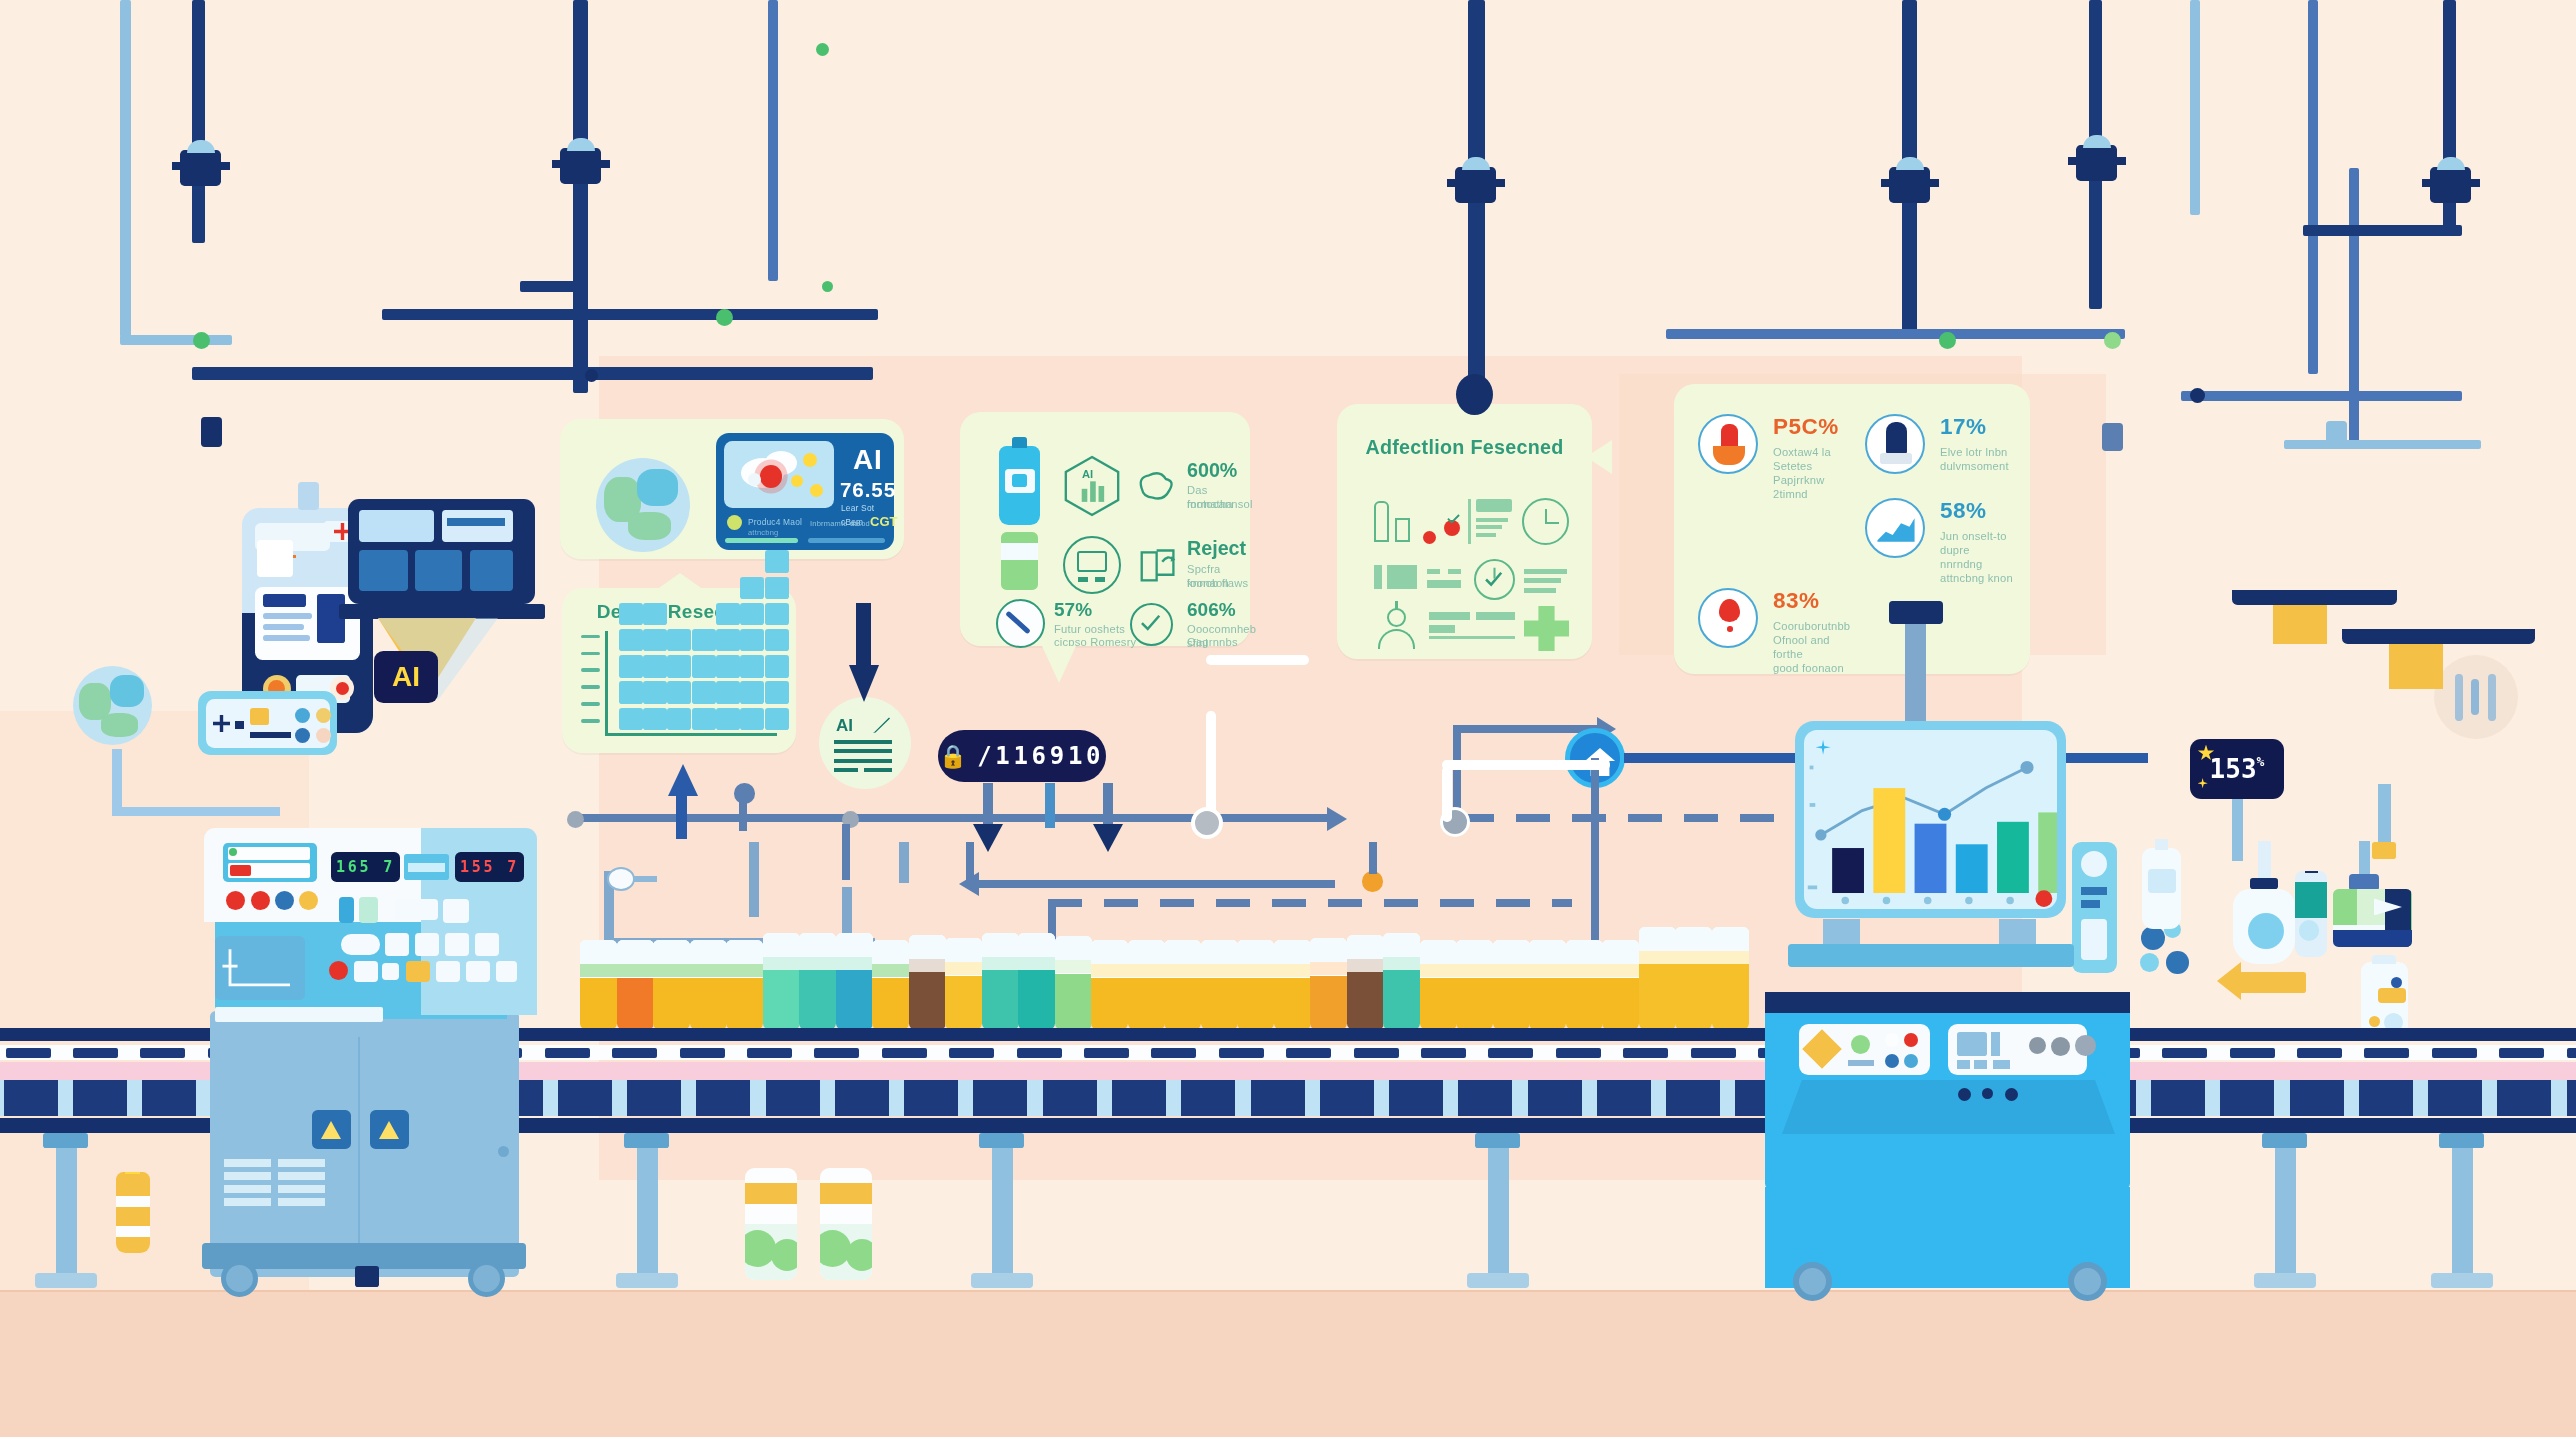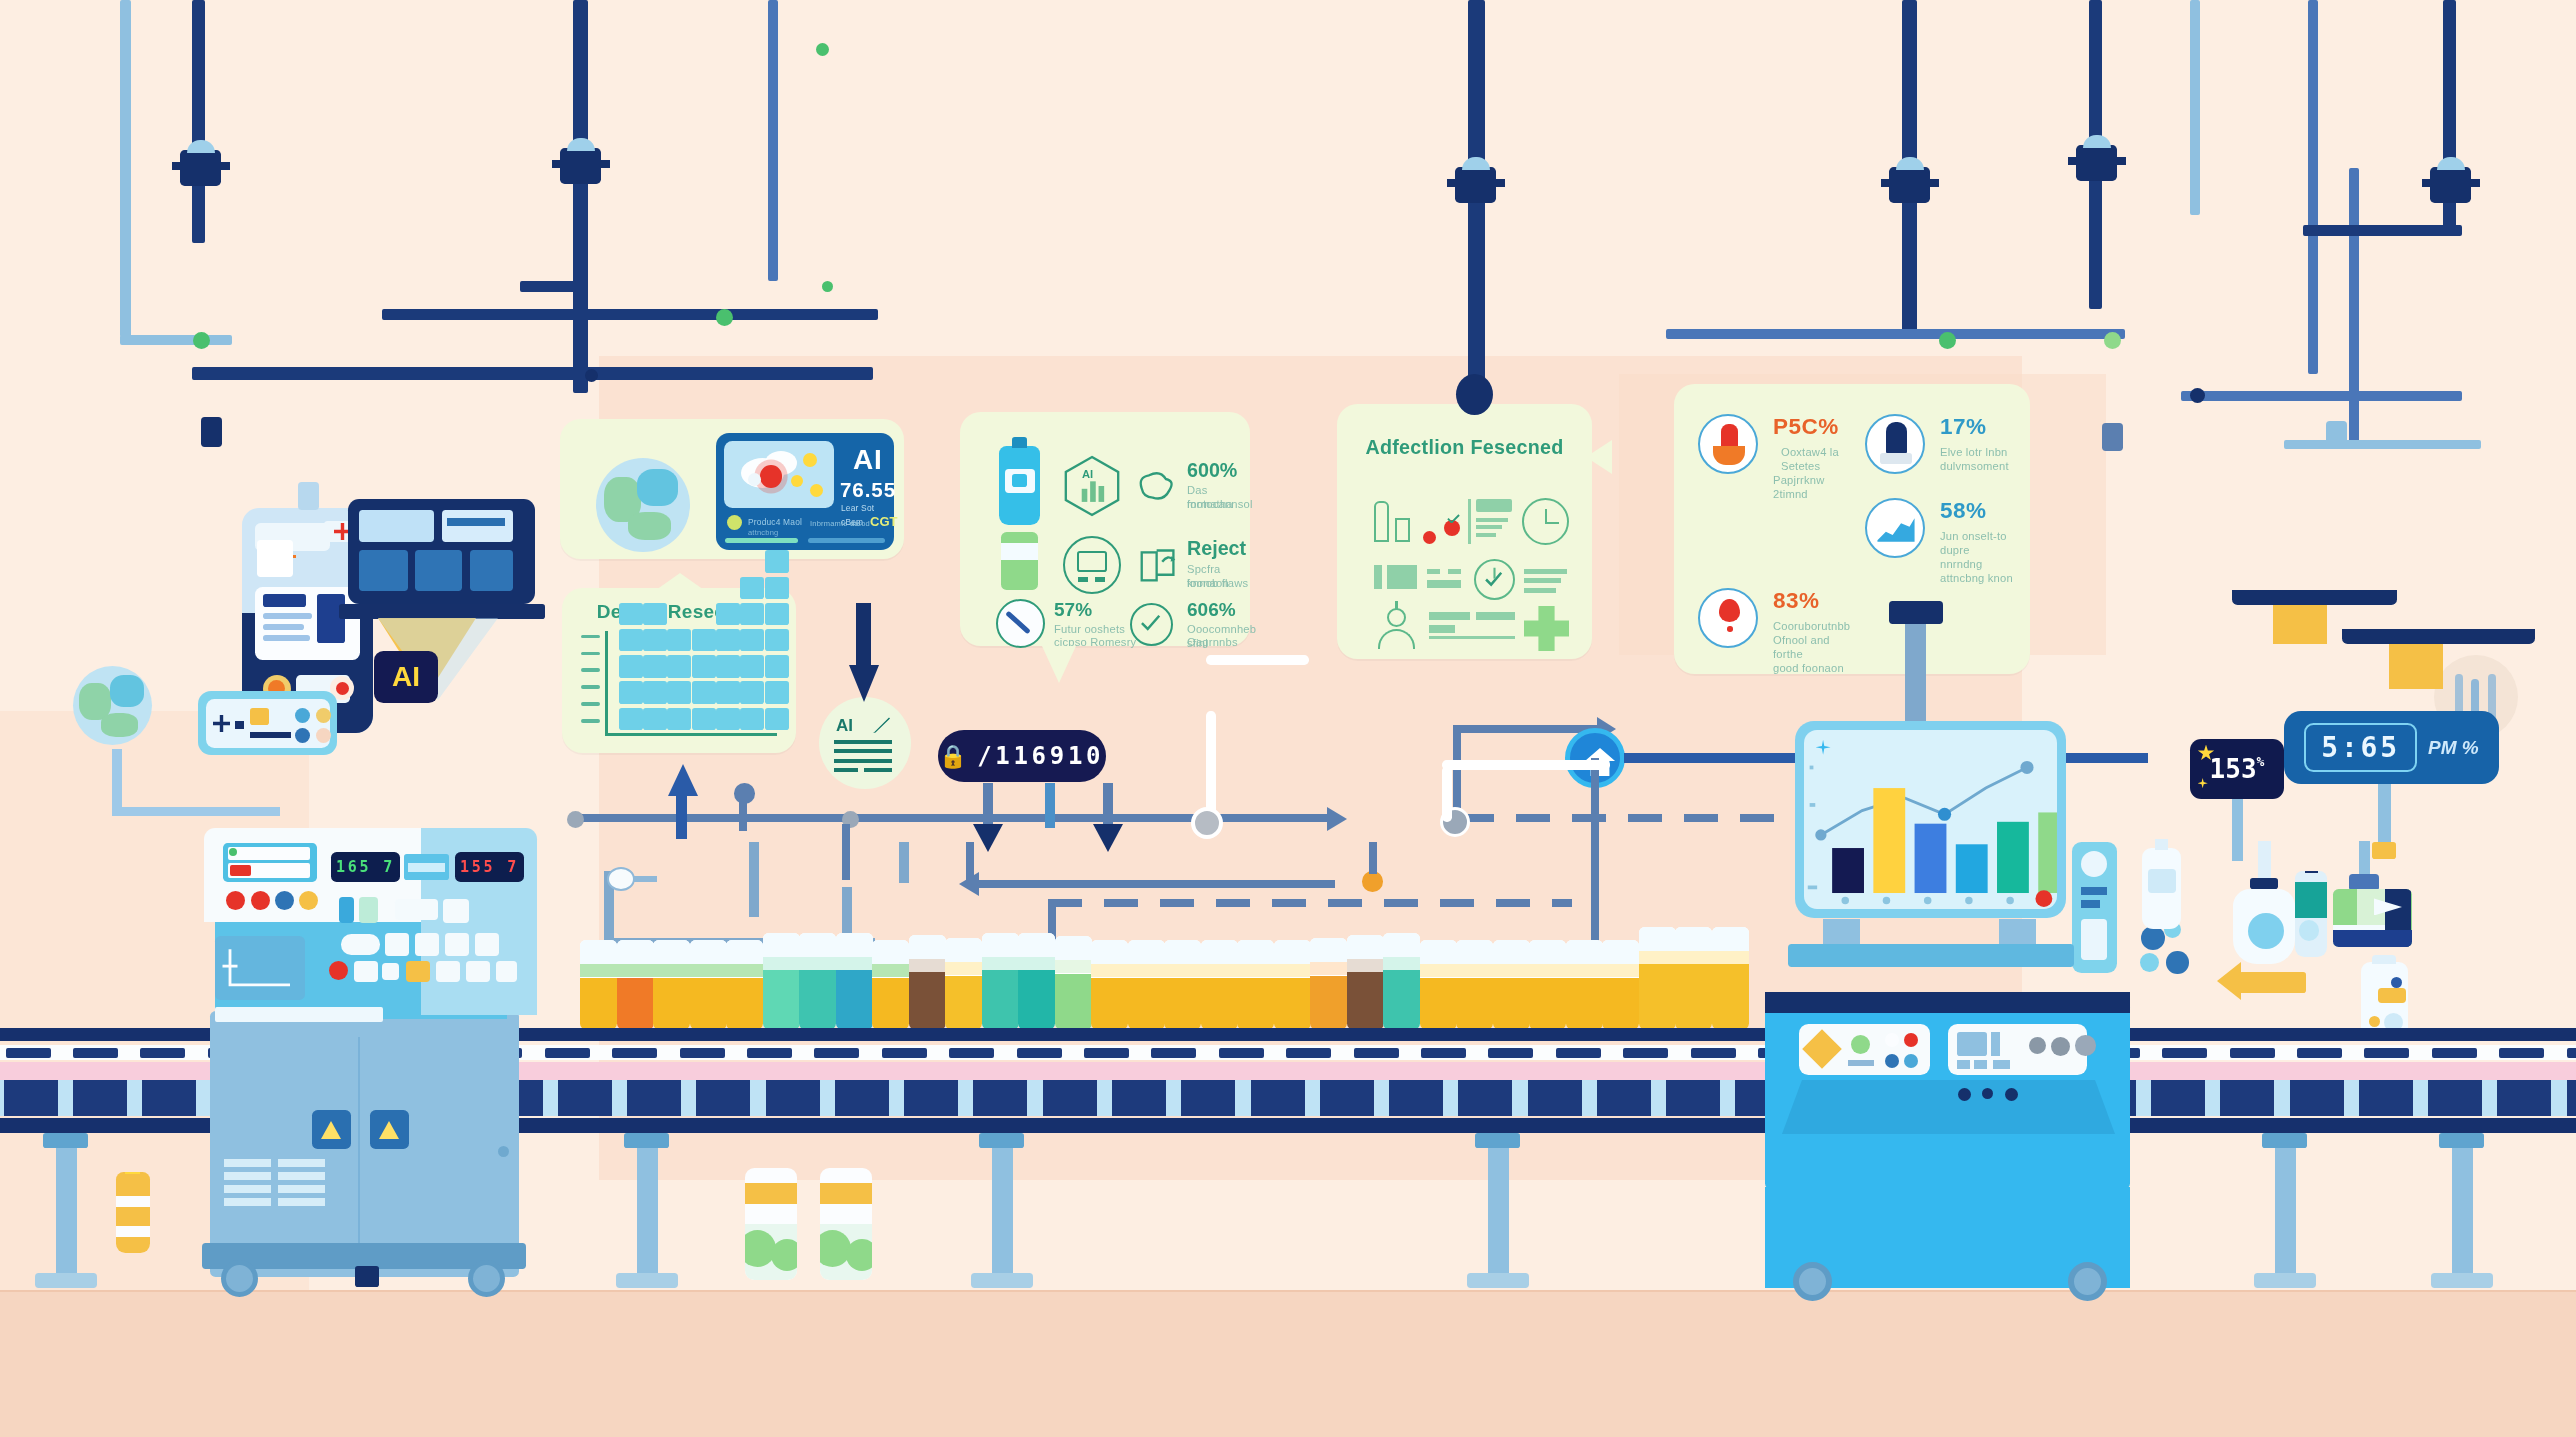--- a/index.html
+++ b/index.html
@@ -482,21 +482,21 @@
 
   <div class="card" style="left:1674px;top:384px;width:356px;height:290px;">
 
     <div class="stat-row" style="left:24px;top:30px;width:159px;">
       <div class="stat-ic">
         <div style="position:absolute;left:20.6px;top:7.5px;width:17px;height:28px;background:#e63329;border-radius:7.5px 7.5px 0 0;"></div>
         <div style="position:absolute;left:13px;top:30px;width:32px;height:19px;background:#f07a27;border-radius:0 0 13px 13px;"></div>
       </div>
       <div style="flex:1;">
         <div class="stat-val" style="color:#e8622a;">P5C%</div>
-        <div class="blur-txt" style="color:#8cbfae;margin-top:4.7px;margin-left:8px;">Ooxtaw4 la Setetes</div>
+        <div class="blur-txt" style="color:#8cbfae;margin-top:4.7px;">Ooxtaw4 la Setetes</div>
         <div class="blur-txt" style="color:#8cbfae;">Papjrrknw 2timnd</div>
       </div>
     </div>
     <div class="stat-row" style="left:191px;top:30px;width:150px;">
       <div class="stat-ic">
         <div style="position:absolute;left:19px;top:5.6px;width:20.6px;height:32px;background:#15306b;border-radius:9.4px 9.4px 2.8px 2.8px;"></div>
         <div style="position:absolute;left:13px;top:37px;width:32px;height:11.2px;background:#dde7ef;border-radius:2.8px;"></div>
       </div>
       <div style="flex:1;">
         <div class="stat-val" style="color:#2f9ac8;">17%</div>
@@ -595,26 +595,20 @@
     <div style="position:absolute;left:899px;top:842px;width:10.3px;height:41px;background:#7fa8cc;"></div>
     <div style="position:absolute;left:842px;top:887px;width:10.3px;height:56px;background:#7fa8cc;"></div>
   </div>
 
   <div style="position:absolute;left:2232px;top:590px;width:165px;height:15px;background:#15306b;border-radius:0 0 5.6px 5.6px;"></div>
   <div class="stand" style="left:2273px;top:605px;width:54px;height:39px;"></div>
 
   <div style="position:absolute;left:2342px;top:629px;width:193px;height:15px;background:#15306b;border-radius:0 0 5.6px 5.6px;"></div>
   <div class="stand" style="left:2389px;top:644px;width:54px;height:45px;"></div>
 
-  <div class="clock" style="left:2284px;top:711px;width:215px;height:73px;">
-    <div class="face">
-      <span class="digits" style="font-size:28px;">5:65</span>
-    </div>
-    <span class="ampm">PM %</span>
-  </div>
   <div style="position:absolute;left:2378px;top:784px;width:13px;height:75px;background:#8fc0e0;"></div>
   <div style="position:absolute;left:2372px;top:842px;width:24px;height:17px;background:#f5c046;border-radius:2.8px;"></div>
 
   <div class="mini-badge" style="left:2190px;top:739px;width:94px;height:60px;">
     <span style="position:absolute;left:7.5px;top:5.6px;width:17px;height:17px;background:#ffd93d;clip-path:polygon(50% 0,61% 35%,98% 35%,68% 57%,79% 91%,50% 70%,21% 91%,32% 57%,2% 35%,39% 35%);"></span>
     <span style="position:absolute;left:7.5px;top:39px;width:10.3px;height:10.3px;background:#ffd93d;clip-path:polygon(50% 0,60% 40%,100% 50%,60% 60%,50% 100%,40% 60%,0 50%,40% 40%);"></span>
     <span class="v" style="font-size:26px;">153</span>
     <span class="v" style="font-size:13px;align-self:flex-start;margin-top:15px;">%</span>
   </div>
   <div style="position:absolute;left:2232px;top:799px;width:11.2px;height:62px;background:#8fc0e0;"></div>

